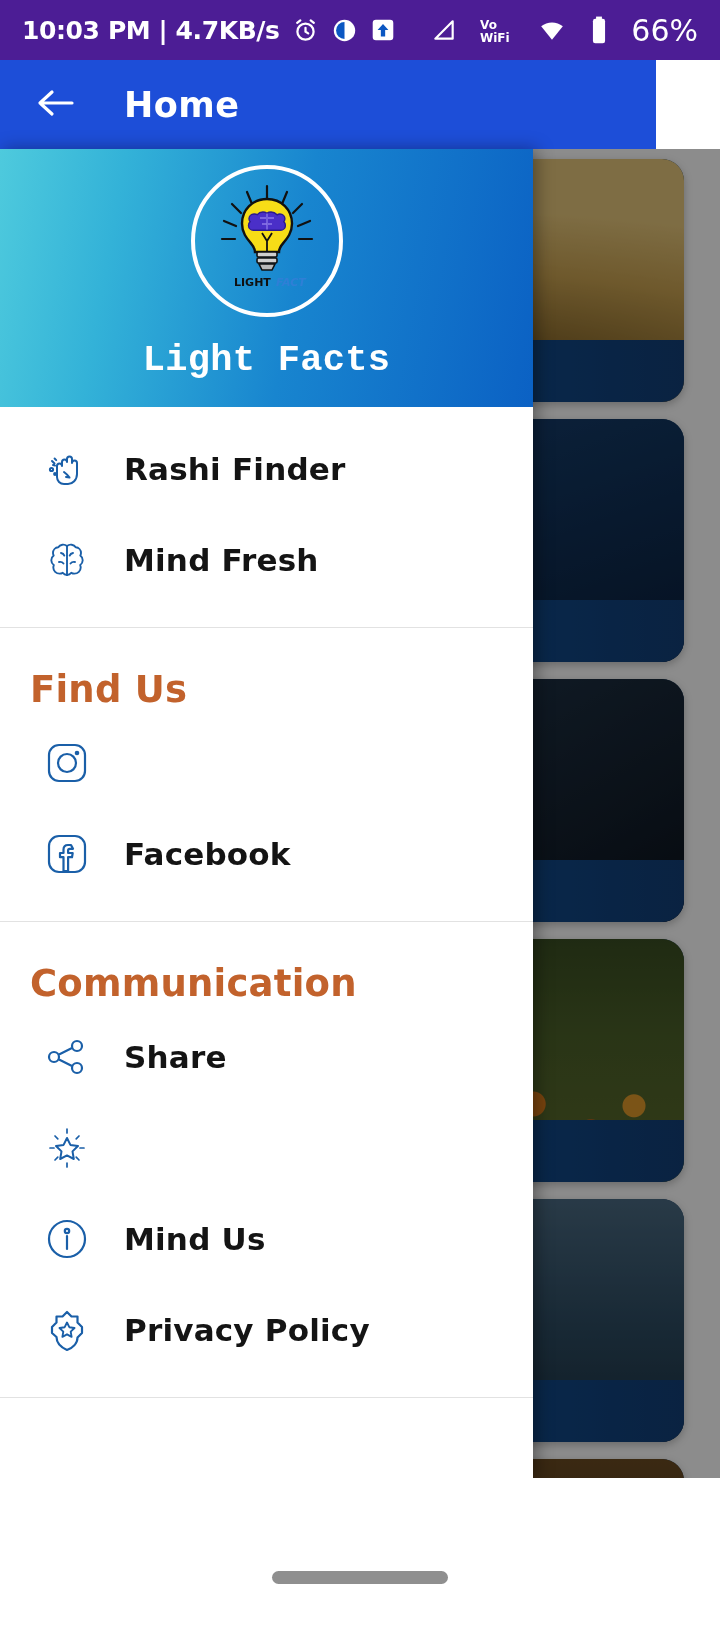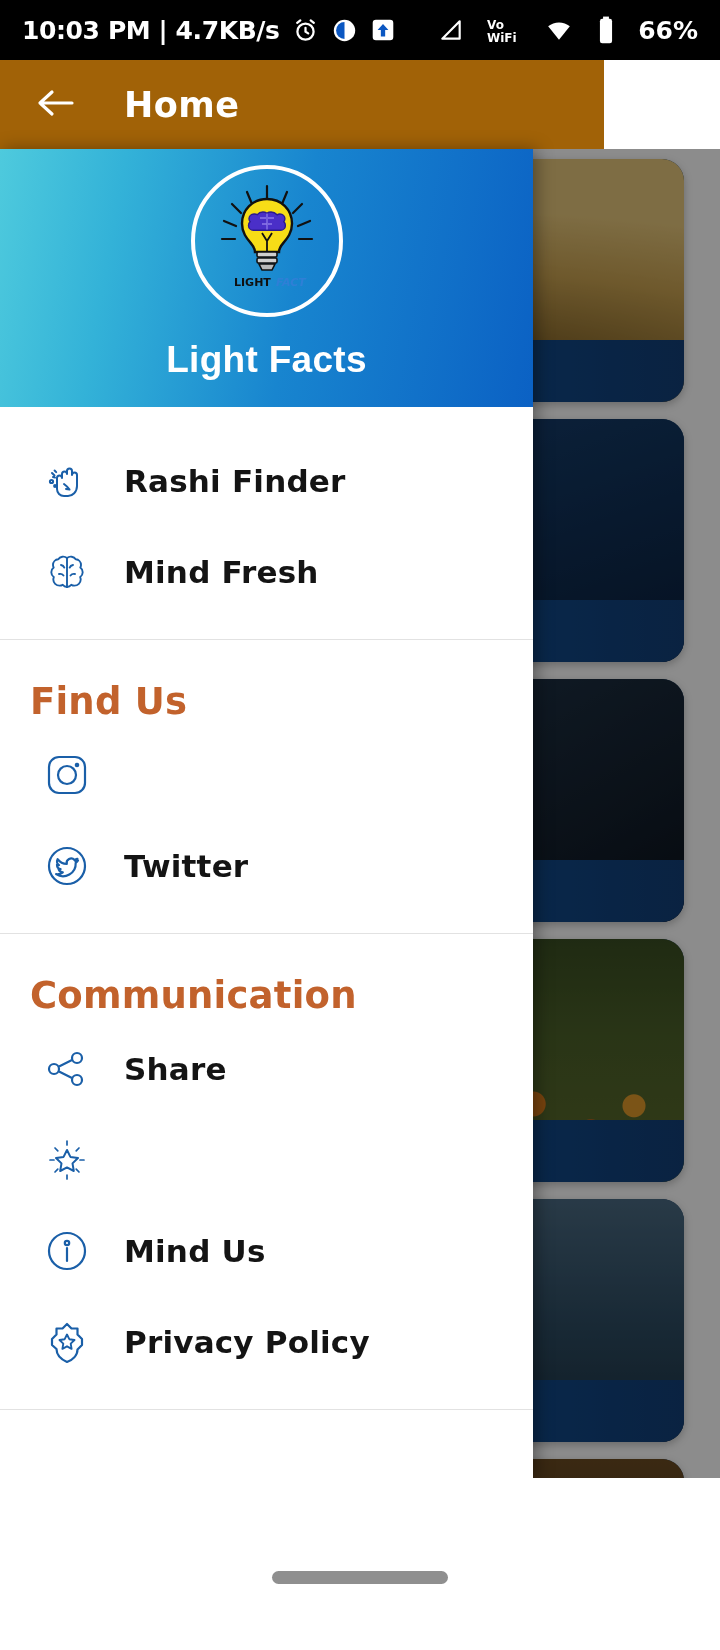--- a/index.html
+++ b/index.html
@@ -12,39 +12,39 @@
   #app {
     position:relative;
     width:720px; height:1650px;
     background:#ffffff;
     overflow:hidden;
   }
 
   
   .statusbar {
     position:absolute; top:0; left:0; width:720px; height:60px;
-    background:#000000;
+    background:#4c1d95;
     display:flex; align-items:center; justify-content:space-between;
     padding:8px 22px;
     color:#ffffff;
   }
   .sb-left { display:flex; align-items:center; gap:12px; }
   .sb-right { display:flex; align-items:center; gap:23px; }
   .sb-text {
     font-family:"DejaVu Sans", sans-serif;
     font-size:25px; font-weight:700; letter-spacing:-0.4px;
     white-space:nowrap;
   }
   .sb-icon { display:inline-flex; align-items:center; justify-content:center; }
-  .batt-pct { font-size:25px; font-weight:700; }
+  .batt-pct { font-size:30px; font-weight:400; }
 
   
   .appbar {
-    position:absolute; top:60px; left:0; width:604px; height:89px;
-    background:#a16207;
+    position:absolute; top:60px; left:0; width:656px; height:89px;
+    background:#1d4ed8;
     display:flex; align-items:center;
   }
   .back-btn {
     width:56px; height:56px; margin-left:28px;
     display:flex; align-items:center; justify-content:center;
     cursor:pointer;
   }
   .appbar-title {
     margin-left:40px;
     color:#ffffff;
@@ -193,21 +193,21 @@
   .logo-circle {
     width:152px; height:152px; border-radius:50%;
     border:4px solid #ffffff;
     display:flex; align-items:center; justify-content:center;
     position:relative;
   }
   .logo-name {
     margin-top:22px;
     color:#ffffff;
     font-size:37px; font-weight:700;
-    font-family:Liberation Sans, sans-serif;
+    font-family:Liberation Mono, monospace;
     letter-spacing:0.3px;
   }
 
   .drawer-body { width:533px; }
 
   .menu-item {
     display:flex; align-items:center;
     height:91px;
     padding-left:36px;
     cursor:pointer;
@@ -229,21 +229,21 @@
     height:1px; width:533px;
     background:#e2e2e2;
   }
   .section-title {
     padding:40px 0 6px 30px;
     font-size:37px; font-weight:700;
     color:#C2622C;
     font-family:"DejaVu Sans", sans-serif;
     letter-spacing:0.2px;
   }
-  .group-pad-top { padding-top:28px; }
+  .group-pad-top { padding-top:16px; }
   .group-pad-bot { padding-bottom:22px; }
 
   
   .navbar {
     position:absolute; left:0; bottom:0; width:720px; height:172px;
     background:#ffffff;
     display:flex; align-items:center; justify-content:center;
   }
   .gesture-pill {
     width:176px; height:13px; border-radius:8px;
@@ -460,30 +460,30 @@
         <div class="menu-item">
           <span class="menu-icon">
             <svg width="46" height="46" viewBox="0 0 46 46" fill="none" stroke="#1A5FA8" stroke-width="2.2">
               <rect x="5" y="5" width="36" height="36" rx="10"></rect>
               <circle cx="23" cy="23" r="9"></circle>
               <circle cx="33" cy="13" r="2.3" fill="#1A5FA8" stroke="none"></circle>
             </svg>
           </span>
         </div>
 
-
         <div class="menu-item">
           <span class="menu-icon">
             <svg width="46" height="46" viewBox="0 0 46 46" fill="none" stroke="#1A5FA8" stroke-width="2.2" stroke-linejoin="round">
-              <circle cx="23" cy="23" r="18"></circle>
-              <path d="M34 17.5c-.8.4-1.7.6-2.6.8.9-.6 1.6-1.4 2-2.5-.9.5-1.9.9-2.9 1.1a4.5 4.5 0 0 0-7.7 4.1c-3.7-.2-7-2-9.2-4.8a4.5 4.5 0 0 0 1.4 6c-.7 0-1.4-.2-2-.5 0 2.2 1.5 4 3.6 4.4-.6.2-1.3.2-2 .1a4.5 4.5 0 0 0 4.2 3.1 9 9 0 0 1-6.7 1.9 12.7 12.7 0 0 0 19.6-11.3c.9-.6 1.7-1.4 2.3-2.4z"></path>
-            </svg>
-          </span>
-          <span class="menu-label">Twitter</span>
-        </div>
+              <rect x="5" y="5" width="36" height="36" rx="10"></rect>
+              <path d="M27 14h-3c-2.8 0-4.5 1.8-4.5 4.6V22H16v4.2h3.5V40h4.6V26.2H28l.7-4.2h-4.6v-2.6c0-1.1.4-1.6 1.6-1.6H29z"></path>
+            </svg>
+          </span>
+          <span class="menu-label">Facebook</span>
+        </div>
+
       </div>
 
       <div class="divider"></div>
 
       <div class="group-pad-bot">
         <div class="section-title">Communication</div>
 
         <div class="menu-item">
           <span class="menu-icon">
             <svg width="48" height="48" viewBox="0 0 48 48" fill="none" stroke="#1A5FA8" stroke-width="2.2">

